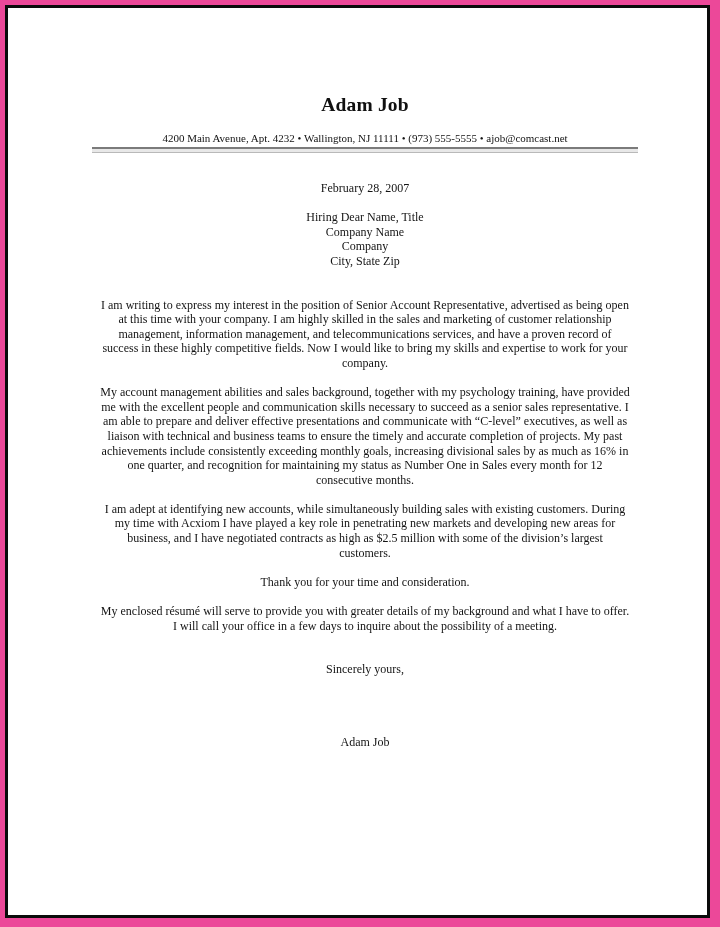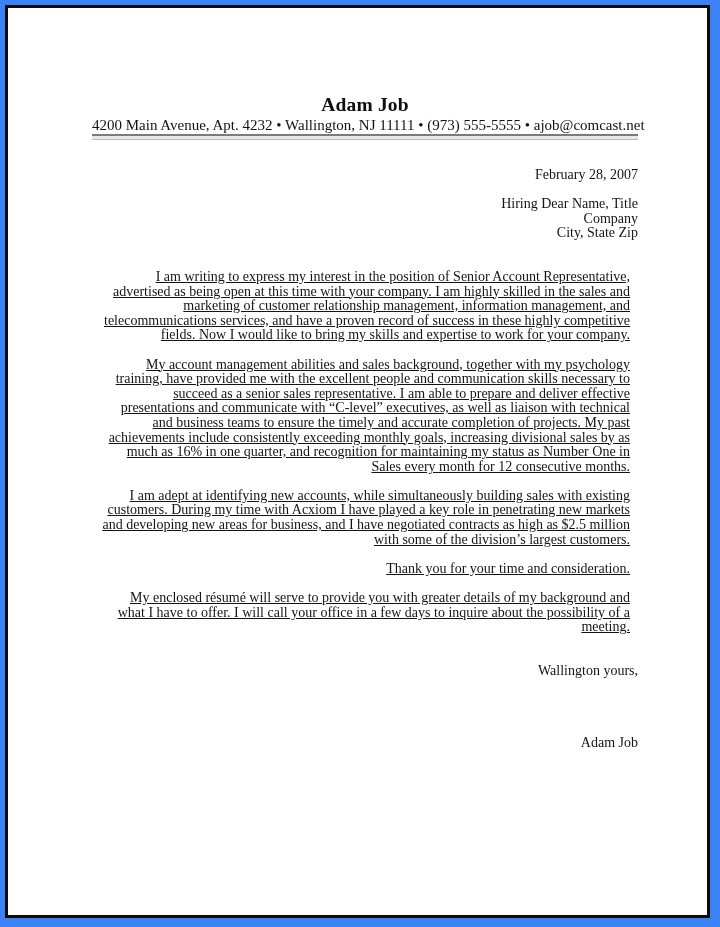--- a/index.html
+++ b/index.html
@@ -14,21 +14,21 @@
     -webkit-font-smoothing: antialiased;
   }
 
   
   .scan-area {
     position: absolute;
     left: 0;
     top: 0;
     width: 720px;
     height: 927px;
-    background: #3b82f6;
+    background: #ec4899;
     overflow: hidden;
   }
   .page-frame {
     position: absolute;
     left: 5px;
     top: 5px;
     width: 705px;
     height: 913px;
     border: 3px solid #0b0b0b;
     background: #ffffff;
@@ -48,53 +48,52 @@
     text-align: center;
   }
   .lh-name {
     font-size: 19.5px;
     font-weight: bold;
     line-height: 23px;
     letter-spacing: 0.2px;
     color: #101010;
   }
   .lh-contact {
-    font-size: 15px;
+    font-size: 11px;
     line-height: 16px;
     color: #121212;
     white-space: nowrap;
-    margin-top: 1px;
+    margin-top: 14px;
   }
   .lh-rule {
     margin-top: 1px;
     height: 3px;
     border-top: 2px solid #7b7b7b;
     border-bottom: 1px solid #b9b9b9;
     background: #e8e8e8;
   }
 
   .body-block {
-    font-size: 14px;
+    font-size: 12px;
     line-height: 14.6px;
     color: #141414;
-    text-align: right;
+    text-align: center;
   }
 
   .date-line { margin-top: 28px; }
 
   .recipient { margin-top: 14.6px; }
   .recipient .line { display: block; }
 
   .salutation { margin-top: 29px; }
 
   p.para {
     margin: 8px;
     padding: 0;
     margin-top: 14.6px;
-    text-decoration: underline;
   }
   p.para.first { margin-top: 29px; }
 
   .closing { margin-top: 29px; }
   .signature { margin-top: 58px; }
 </style>
 </head>
 <body>
 
 <div class="scan-area">
@@ -105,30 +104,31 @@
       <div class="letterhead">
         <div class="lh-name">Adam Job</div>
         <div class="lh-contact">4200 Main Avenue, Apt. 4232 • Wallington, NJ 11111 • (973) 555-5555 • ajob@comcast.net</div>
         <div class="lh-rule"></div>
       </div>
 
       <div class="body-block date-line">February 28, 2007</div>
 
       <div class="body-block recipient">
         <span class="line">Hiring Dear Name, Title</span>
+        <span class="line">Company Name</span>
         <span class="line">Company</span>
         <span class="line">City, State Zip</span>
       </div>
 
 
       <p class="body-block para first">I am writing to express my interest in the position of Senior Account Representative, advertised as being open at this time with your company.  I am highly skilled in the sales and marketing of customer relationship management, information management, and telecommunications services, and have a proven record of success in these highly competitive fields.  Now I would like to bring my skills and expertise to work for your company.</p>
       <p class="body-block para">My account management abilities and sales background, together with my psychology training, have provided me with the excellent people and communication skills necessary to succeed as a senior sales representative.  I am able to prepare and deliver effective presentations and communicate with “C-level” executives, as well as liaison with technical and business teams to ensure the timely and accurate completion of projects.  My past achievements include consistently exceeding monthly goals, increasing divisional sales by as much as 16% in one quarter, and recognition for maintaining my status as Number One in Sales every month for 12 consecutive months.</p>
       <p class="body-block para">I am adept at identifying new accounts, while simultaneously building sales with existing customers.  During my time with Acxiom I have played a key role in penetrating new markets and developing new areas for business, and I have negotiated contracts as high as $2.5 million with some of the division’s largest customers.</p>
       <p class="body-block para">Thank you for your time and consideration.</p>
       <p class="body-block para">My enclosed résumé will serve to provide you with greater details of my background and what I have to offer.  I will call your office in a few days to inquire about the possibility of a meeting.</p>
 
-      <div class="body-block closing">Wallington yours,</div>
+      <div class="body-block closing">Sincerely yours,</div>
 
       <div class="body-block signature">Adam Job</div>
 
     </div>
   </div>
 </div>
 
 </body></html>

